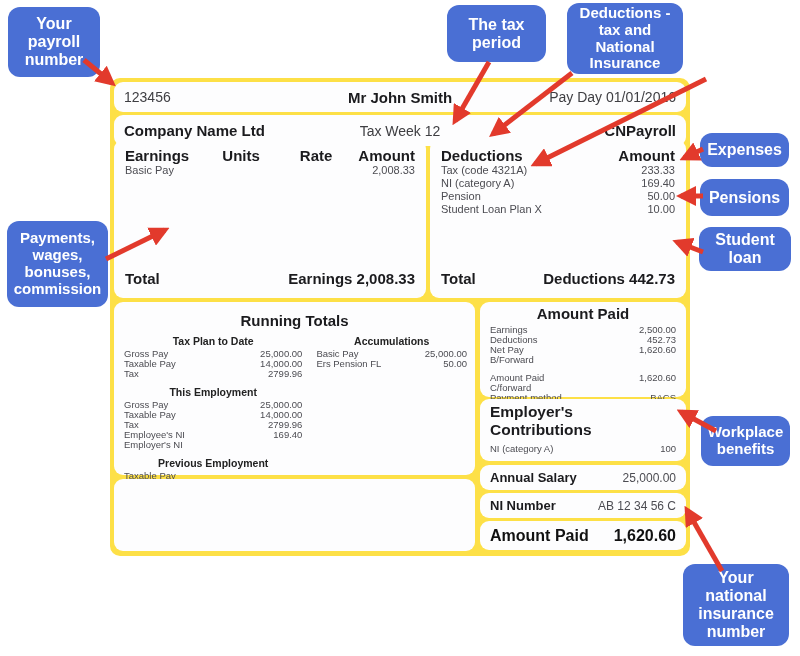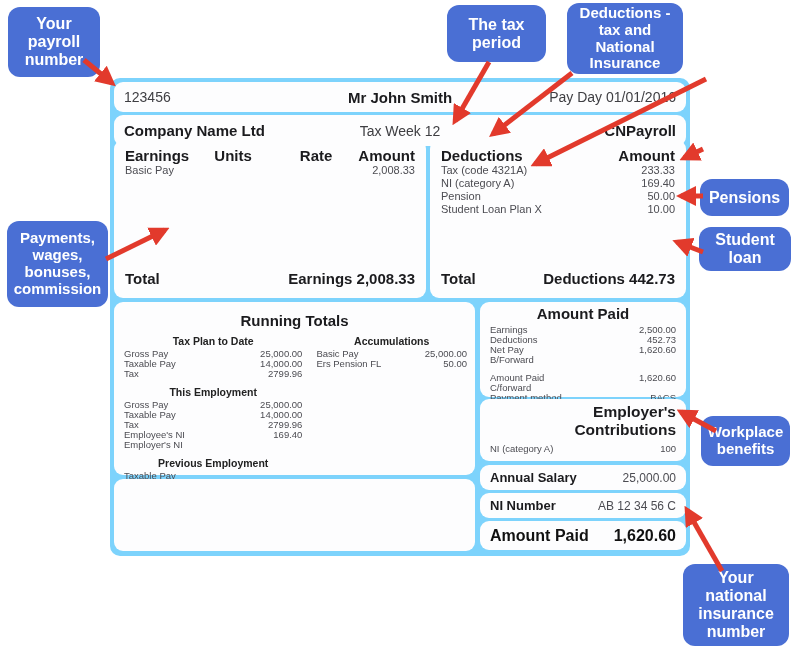--- a/index.html
+++ b/index.html
@@ -4,35 +4,35 @@
 <style>
   html,body{margin:0;padding:0;background:#ffffff;}
   .canvas{
     position:relative;width:800px;height:656px;overflow:hidden;
     font-family:"Liberation Sans","DejaVu Sans",sans-serif;
     background:#ffffff;
   }
   
   .payslip{
     position:absolute;left:110px;top:78px;width:580px;height:478px;
-    background:#7dd3fc;border-radius:10px;
+    background:#fde047;border-radius:10px;
   }
   .panel{position:absolute;background:#fdfdfe;border-radius:9px;box-sizing:border-box;}
   
   .p-row1{left:4px;top:4px;width:572px;height:30px;display:grid;grid-template-columns:1fr 1fr 1fr;align-items:center;padding:0 10px;}
   .p-row2{left:4px;top:37px;width:572px;height:31px;display:grid;grid-template-columns:1fr 1fr 1fr;align-items:center;padding:0 10px;}
   .h-left{text-align:left;} .h-mid{text-align:center;} .h-right{text-align:right;}
   .t-reg{font-size:14px;color:#3e3e42;}
   .t-bold{font-size:15px;font-weight:bold;color:#1b1b1e;}
   
   .p-earnings{left:4px;top:62px;width:312px;height:158px;display:flex;flex-direction:column;padding:7px 11px 9px;}
   .p-deductions{left:320px;top:62px;width:256px;height:158px;display:flex;flex-direction:column;padding:7px 11px 9px;}
   .cols-head{display:flex;align-items:baseline;font-weight:bold;font-size:15px;color:#1b1b1e;}
   .cols-head .grow{flex:1;}
-  .cols-head .units{margin-right:24px;text-align:center;} .cols-head .rate{margin-right:26px;padding-left:24px;}
+  .cols-head .units{margin-right:16px;text-align:center;} .cols-head .rate{margin-right:26px;padding-left:24px;}
   .kv{display:flex;justify-content:space-between;font-size:11px;line-height:13px;color:#4c4c52;}
   .spacer{flex:1;}
   .total-line{display:flex;justify-content:space-between;font-weight:bold;font-size:15px;color:#1b1b1e;margin-bottom:2px;}
   
   .p-running{left:4px;top:224px;width:361px;height:173px;padding:4px 8px;}
   .rt-title{text-align:center;font-weight:bold;font-size:15px;color:#1b1b1e;margin-top:6px;}
   .rt-cols{display:flex;margin-top:2px;}
   .rt-left{width:180px;margin-left:2px;}
   .rt-right{width:152px;margin-left:14px;}
   .rt-h{font-weight:bold;font-size:10.5px;color:#222;text-align:center;margin:7px 0 2px;}
@@ -41,21 +41,21 @@
   
   .p-empty{left:4px;top:401px;width:361px;height:72px;}
   
   .p-amountpaid{left:370px;top:224px;width:206px;height:95px;padding:3px 10px;}
   .ap-title{text-align:center;font-weight:bold;font-size:15px;color:#1b1b1e;}
   .ap-rows{margin-top:3px;}
   .ap-rows .kv-s{line-height:10px;}
   .ap-rows .gap{margin-top:8px;}
   
   .p-employers{left:370px;top:321px;width:206px;height:62px;padding:2px 10px;}
-  .ec-title{text-align:right;font-weight:bold;font-size:15.5px;color:#1b1b1e;margin-top:2px;}
+  .ec-title{text-align:left;font-weight:bold;font-size:15.5px;color:#1b1b1e;margin-top:2px;}
   .ec-row{margin-top:5px;}
   
   .p-salary{left:370px;top:387px;width:206px;height:25px;display:flex;justify-content:space-between;align-items:center;padding:8px 10px;}
   .p-ni{left:370px;top:415px;width:206px;height:25px;display:flex;justify-content:space-between;align-items:center;padding:4px 10px;}
   .p-paid{left:370px;top:443px;width:206px;height:29px;display:flex;justify-content:space-between;align-items:center;padding:0 10px;}
   .lab-b13{font-weight:bold;font-size:13px;color:#1b1b1e;}
   .val-g12{font-size:12px;color:#4c4c52;}
   .lab-b16{font-weight:bold;font-size:16px;color:#111;}
   .val-b16{font-weight:bold;font-size:16px;color:#111;}
   
@@ -268,20 +268,21 @@
 
   <div class="callout" id="lbl-payroll">Your
 payroll
 number</div>
   <div class="callout" id="lbl-period">The tax
 period</div>
   <div class="callout" id="lbl-deductions">Deductions -
 tax and
 National
 Insurance</div>
+  <div class="callout" id="lbl-expenses">Expenses</div>
   <div class="callout" id="lbl-pensions">Pensions</div>
   <div class="callout" id="lbl-student">Student
 loan</div>
   <div class="callout" id="lbl-payments">Payments,
 wages,
 bonuses,
 commission</div>
   <div class="callout" id="lbl-workplace">Workplace
 benefits</div>
   <div class="callout" id="lbl-ni">Your

